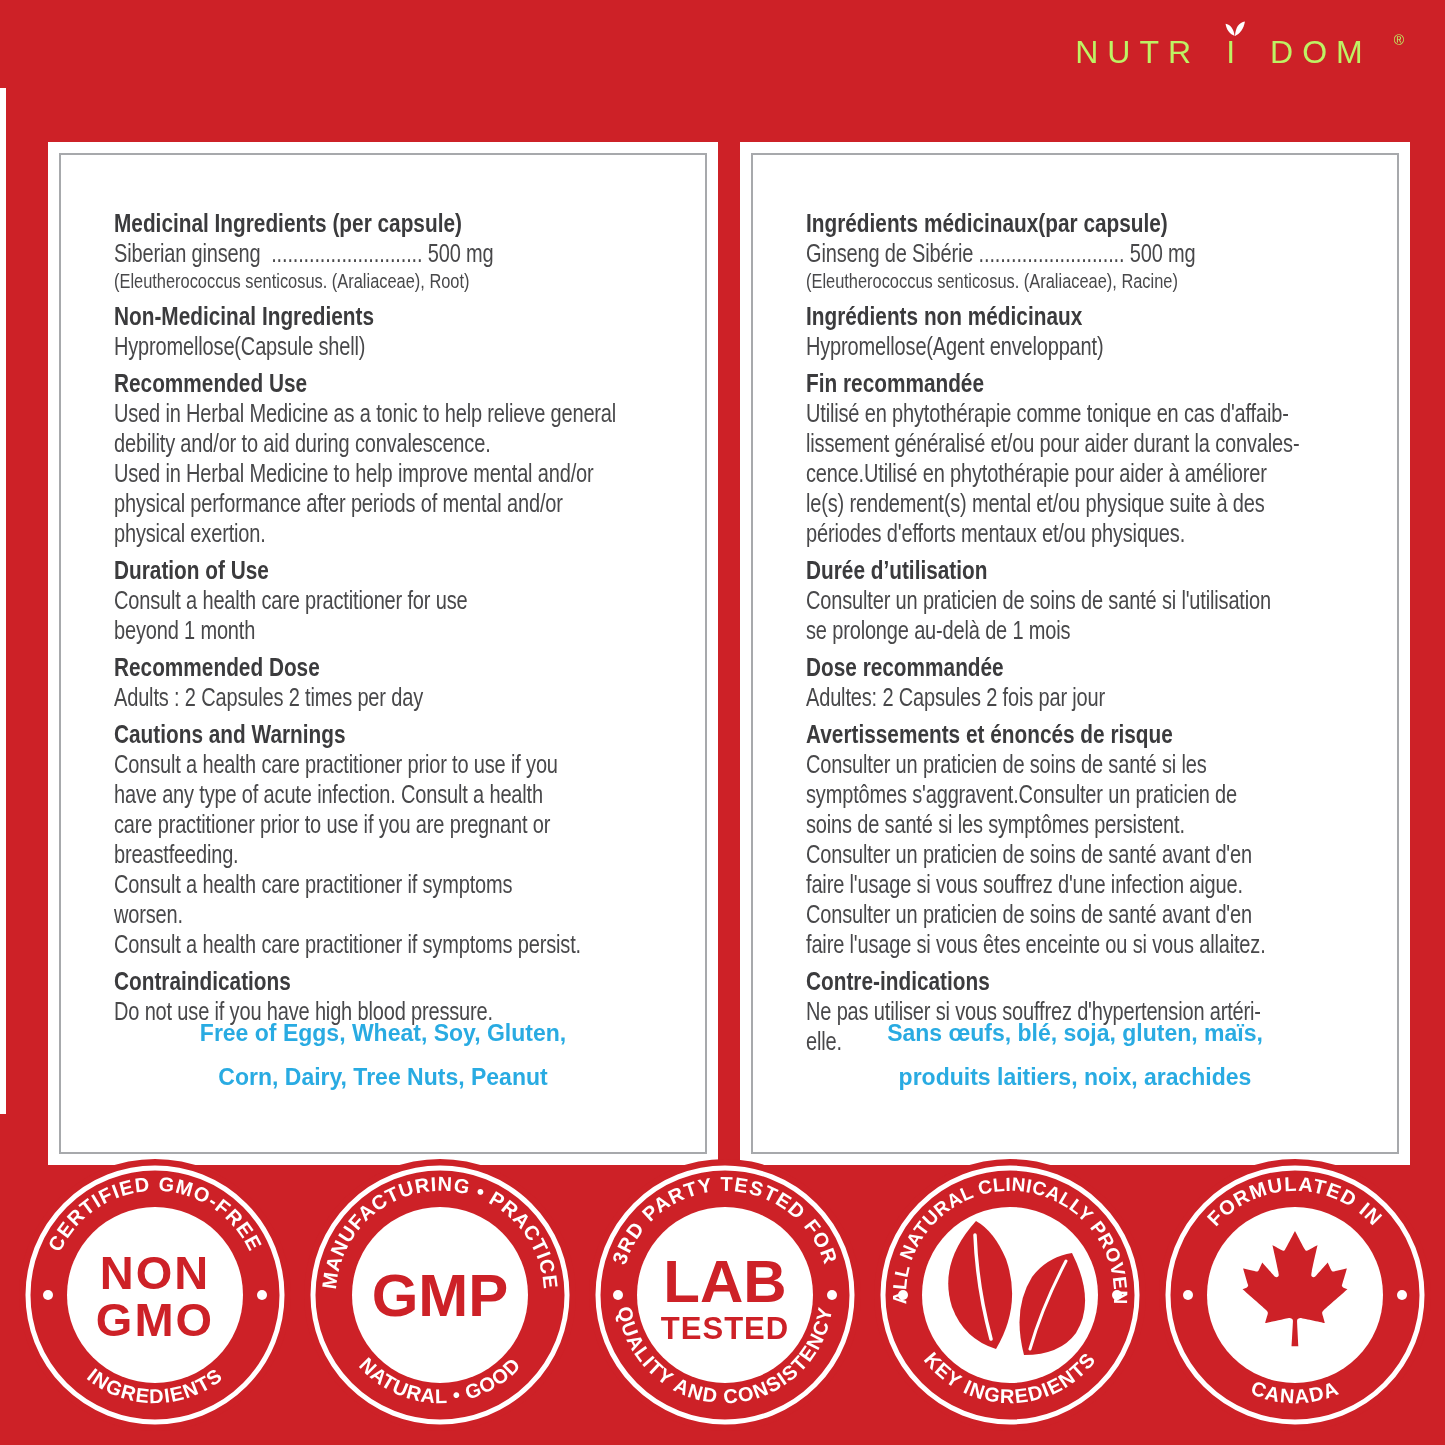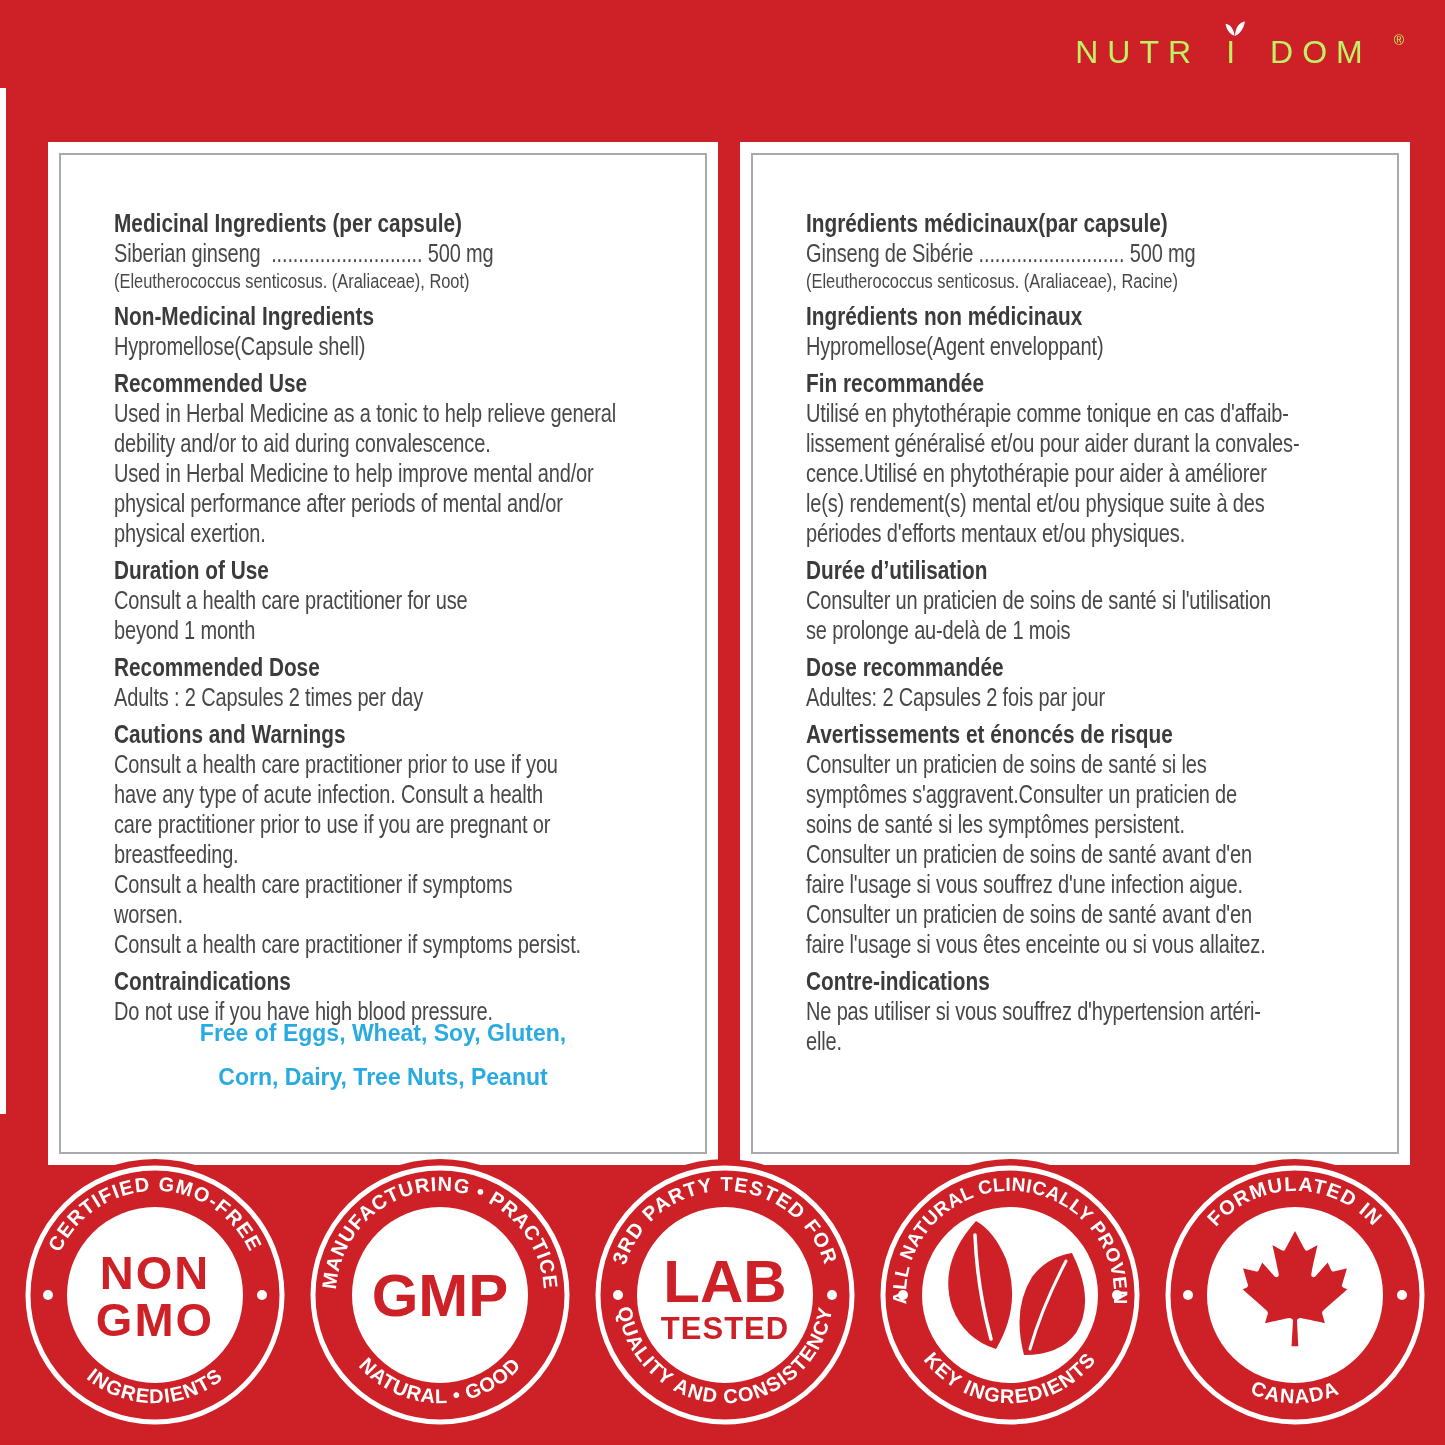--- a/index.html
+++ b/index.html
@@ -147,20 +147,22 @@
 symptômes s'aggravent.Consulter un praticien de
 soins de santé si les symptômes persistent.
 Consulter un praticien de soins de santé avant d'en
 faire l'usage si vous souffrez d'une infection aigue.
 Consulter un praticien de soins de santé avant d'en
 faire l'usage si vous êtes enceinte ou si vous allaitez.</p>
         <p class="sec-h">Contre-indications</p>
         <p class="sec-b">Ne pas utiliser si vous souffrez d'hypertension artéri-
 elle.</p>
       </div>
+      <div class="allergen">Sans œufs, blé, soja, gluten, maïs,
+produits laitiers, noix, arachides</div>
     </div>
   </div>
 </div>
 
 <div class="badges">
 
   <svg class="badge b1" viewBox="0 0 272 272">
     <circle cx="136" cy="136" r="136" fill="#cd2127"></circle>
     <circle cx="136" cy="136" r="127" fill="none" stroke="#ffffff" stroke-width="5"></circle>
     <circle cx="136" cy="136" r="88" fill="#ffffff"></circle>

